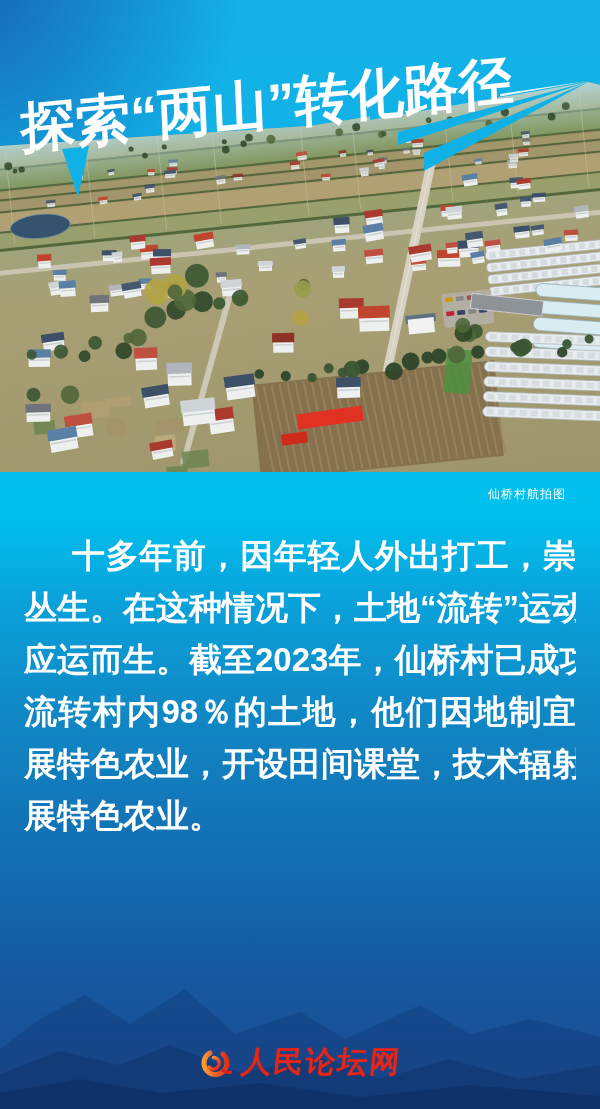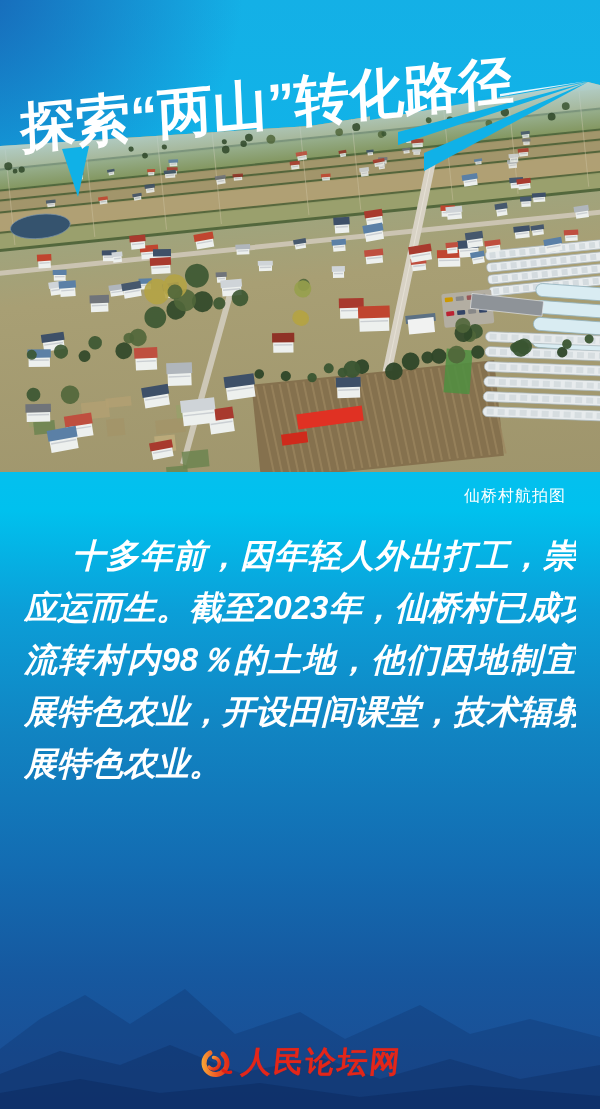--- a/index.html
+++ b/index.html
@@ -16,32 +16,31 @@
   }
   .photo-svg{position:absolute;left:0;top:0;}
   .headline{
     position:absolute;left:22px;top:64px;width:600px;
     color:#ffffff;font-weight:900;font-size:55px;line-height:1;
     letter-spacing:0px;white-space:nowrap;
     transform:rotate(-5.5deg) skewX(-3deg);transform-origin:0 100%;
   }
   .photo-caption{
     position:absolute;top:486px;right:34px;
-    color:#ffffff;font-size:16px;letter-spacing:1px;
+    color:#ffffff;font-size:12px;letter-spacing:1px;
     font-family:Liberation Sans, sans-serif;
   }
   .article{
     position:absolute;left:24px;right:24px;top:530px;
     color:#ffffff;font-size:33px;font-weight:600;letter-spacing:0;
   }
   .article .line{
     height:52px;line-height:52px;white-space:nowrap;
     text-align:justify;text-align-last:justify;text-justify:inter-character;
     overflow:hidden;
-    font-style:italic;
   }
   .article .line.first{padding-left:48px;}
   .article .line.last{text-align:left;text-align-last:left;}
   .mountains{position:absolute;left:0;bottom:0;}
   .logo{
     position:absolute;bottom:26px;left:50%;transform:translateX(-50%);
     display:flex;align-items:center;gap:9px;
   }
   .logo-text{
     color:#e32619;font-size:30px;font-weight:bold;letter-spacing:2px;
@@ -764,20 +763,21 @@
     </g>
     <polygon points="62,149 89,146 78,197" fill="#10b1e7"></polygon>
   </svg>
 
   <h1 class="headline">探索“两山”转化路径</h1>
 
   <div class="photo-caption">仙桥村航拍图</div>
 
   <main class="article">
     <div class="line first">十多年前，因年轻人外出打工，崇</div>
+    <div class="line">丛生。在这种情况下，土地“流转”运动</div>
     <div class="line">应运而生。截至2023年，仙桥村已成功</div>
     <div class="line">流转村内98％的土地，他们因地制宜</div>
     <div class="line">展特色农业，开设田间课堂，技术辐射</div>
     <div class="line last">展特色农业。</div>
   </main>
 
   <svg class="mountains" width="600" height="130" viewBox="0 0 600 130">
     <path d="M0,70 L40,40 L85,16 L130,45 L185,10 L235,55 L300,33 L345,60 L420,26 L470,55 L530,40 L600,58 L600,130 L0,130 Z" fill="#10356e" opacity="0.33"></path>
     <path d="M0,95 L60,72 L120,86 L170,66 L240,94 L320,78 L380,100 L450,80 L520,100 L600,86 L600,130 L0,130 Z" fill="#0c2c62" opacity="0.38"></path>
     <path d="M0,114 L80,100 L160,114 L260,104 L360,118 L470,106 L600,117 L600,130 L0,130 Z" fill="#09255a" opacity="0.42"></path>

